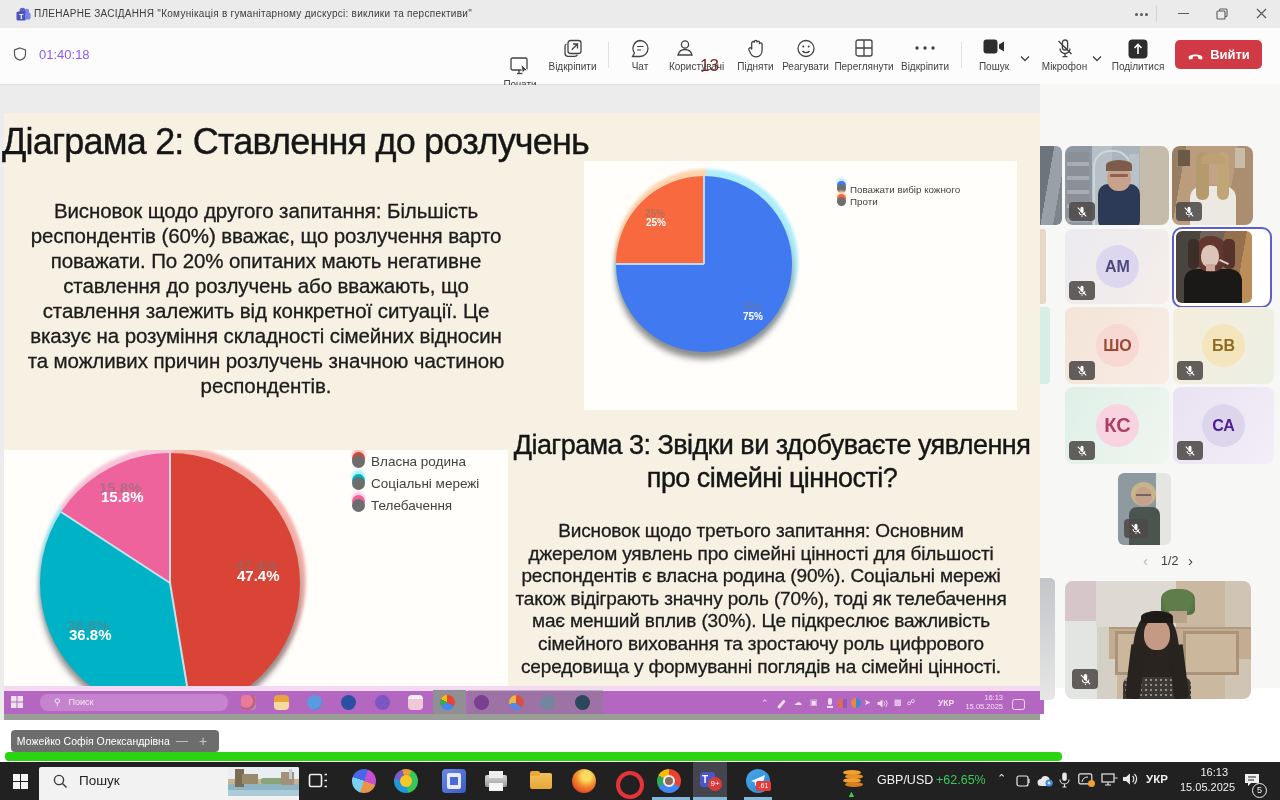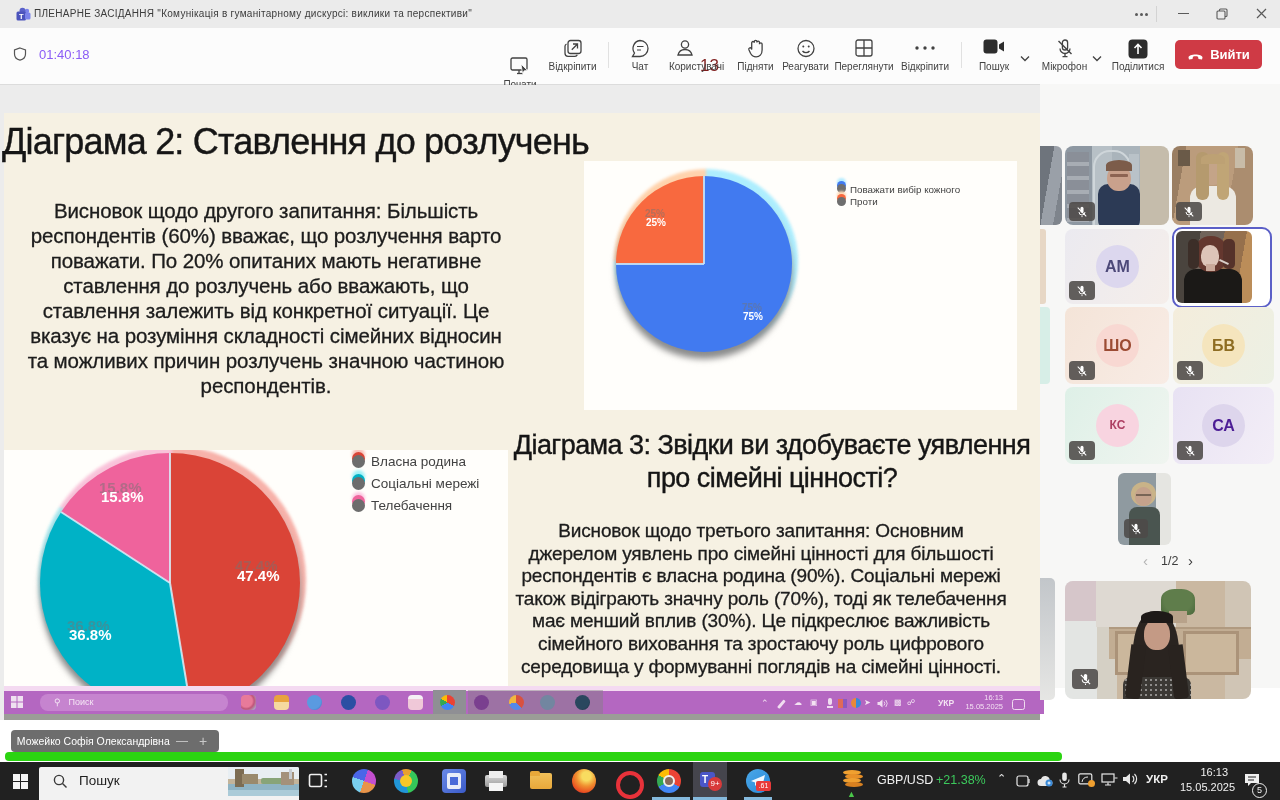--- a/index.html
+++ b/index.html
@@ -388,21 +388,21 @@
   <div class="mute" style="left:4px;top:54px;width:26px;height:19px;">
       <svg width="12" height="12" viewBox="0 0 14 14">
         <rect x="5.2" y="1" width="3.6" height="7" rx="1.8" fill="#fff"></rect>
         <path d="M3.5 7 a3.5 3.5 0 0 0 7 0 M7 11.5 v1.5" fill="none" stroke="#fff" stroke-width="1.1"></path>
         <path d="M2 2 L12 12" stroke="#fff" stroke-width="1.2"></path>
       </svg>
     </div>
 </div>
 
 <div class="tile" style="left:1065px;top:387px;width:104px;height:77px;background:linear-gradient(120deg,#def0e7,#f0f5f0);">
-  <div class="circ" style="left:31px;top:17px;width:43px;height:43px;background:#f8d4e0;color:#ad3f63;font-size:12px;line-height:43px;">КС</div>
+  <div class="circ" style="left:31px;top:17px;width:43px;height:43px;background:#f8d4e0;color:#ad3f63;font-size:20px;line-height:43px;">КС</div>
   <div class="mute" style="left:4px;top:54px;width:26px;height:19px;">
       <svg width="12" height="12" viewBox="0 0 14 14">
         <rect x="5.2" y="1" width="3.6" height="7" rx="1.8" fill="#fff"></rect>
         <path d="M3.5 7 a3.5 3.5 0 0 0 7 0 M7 11.5 v1.5" fill="none" stroke="#fff" stroke-width="1.1"></path>
         <path d="M2 2 L12 12" stroke="#fff" stroke-width="1.2"></path>
       </svg>
     </div>
 </div>
 <div class="tile" style="left:1173px;top:387px;width:101px;height:77px;background:linear-gradient(120deg,#e8e2f3,#f3eef7);">
   <div class="circ" style="left:29px;top:17px;width:43px;height:43px;background:#ddd5ec;color:#4c1d95;font-size:16px;line-height:43px;">СА</div>
@@ -525,21 +525,21 @@
 <div class="ul" style="left:693px;width:34px;"></div>
 <div class="ul" style="left:744px;width:28px;"></div>
 <div class="abs" style="left:843px;top:770px;width:20px;height:18px;">
   <div class="abs" style="left:0;top:0;width:18px;height:5px;background:#f0a030;border-radius:50%;"></div>
   <div class="abs" style="left:2px;top:4px;width:18px;height:5px;background:#e89028;border-radius:50%;"></div>
   <div class="abs" style="left:0;top:8px;width:18px;height:5px;background:#f0a030;border-radius:50%;"></div>
   <div class="abs" style="left:2px;top:12px;width:18px;height:5px;background:#d88020;border-radius:50%;"></div>
 </div>
 <div class="abs" style="left:847px;top:789px;color:#4ac84a;font-size:9px;">▲</div>
 <div class="abs" style="left:877px;top:773px;color:#f2f2f2;font-size:12.5px;">GBP/USD</div>
-<div class="abs" style="left:936px;top:773px;color:#3cc95c;font-size:12.5px;">+21.38%</div>
+<div class="abs" style="left:936px;top:773px;color:#3cc95c;font-size:12.5px;">+62.65%</div>
 <div class="trayico" style="left:997px;top:772px;font-size:11px;">⌃</div>
 <svg class="abs" style="left:1016px;top:774px" width="15" height="14" viewBox="0 0 15 14">
     <rect x="1" y="2" width="11" height="10" rx="2" fill="none" stroke="#e8e8e8" stroke-width="1.2"></rect>
     <path d="M13 5 v4" stroke="#e8e8e8" stroke-width="1.2"></path>
   </svg>
 <svg class="abs" style="left:1037px;top:775px" width="17" height="12" viewBox="0 0 17 12">
     <path d="M4 11 a3.5 3.5 0 0 1 0 -7 a4.5 4.5 0 0 1 8.7 1 a3 3 0 0 1 -0.5 6z" fill="#e8e8e8"></path>
     <circle cx="12" cy="8" r="3.5" fill="#3a8ad8"></circle>
     <path d="M12 6.5 v3 M10.5 8 h3" stroke="#fff" stroke-width="1"></path>
   </svg>

